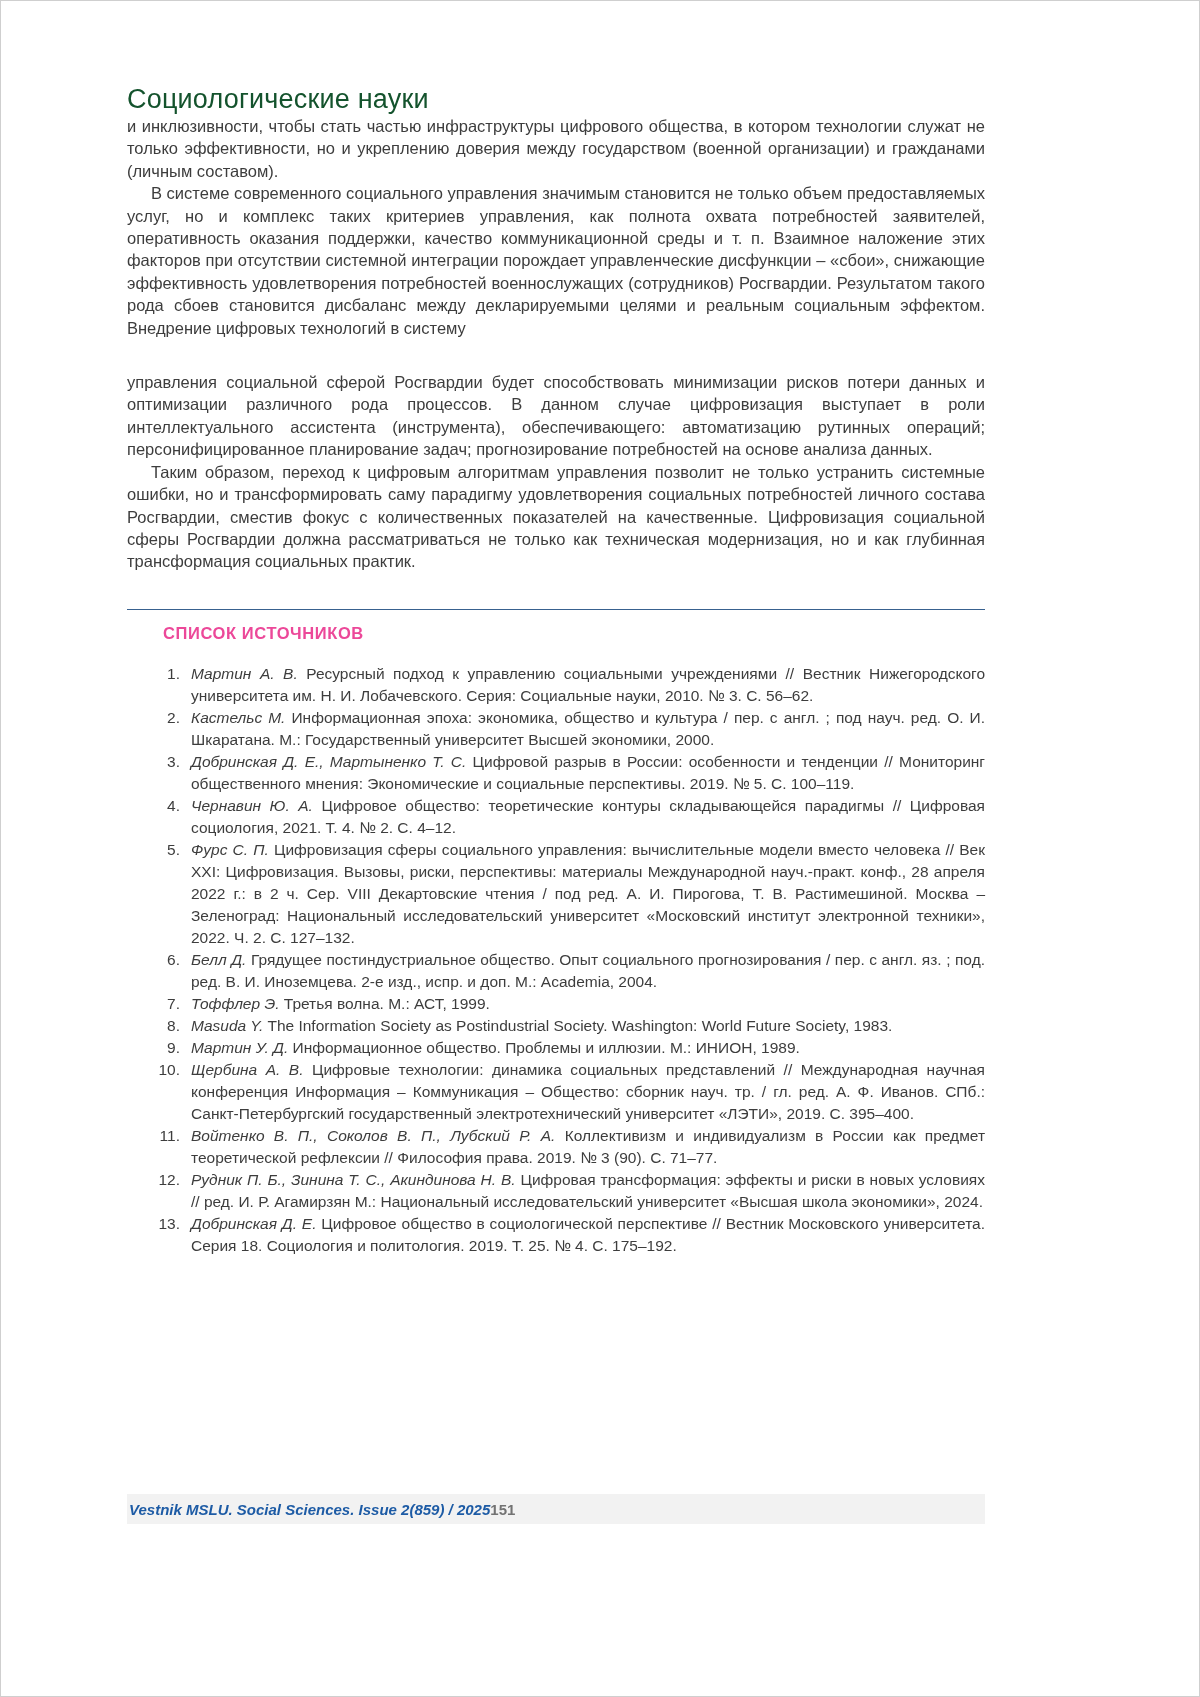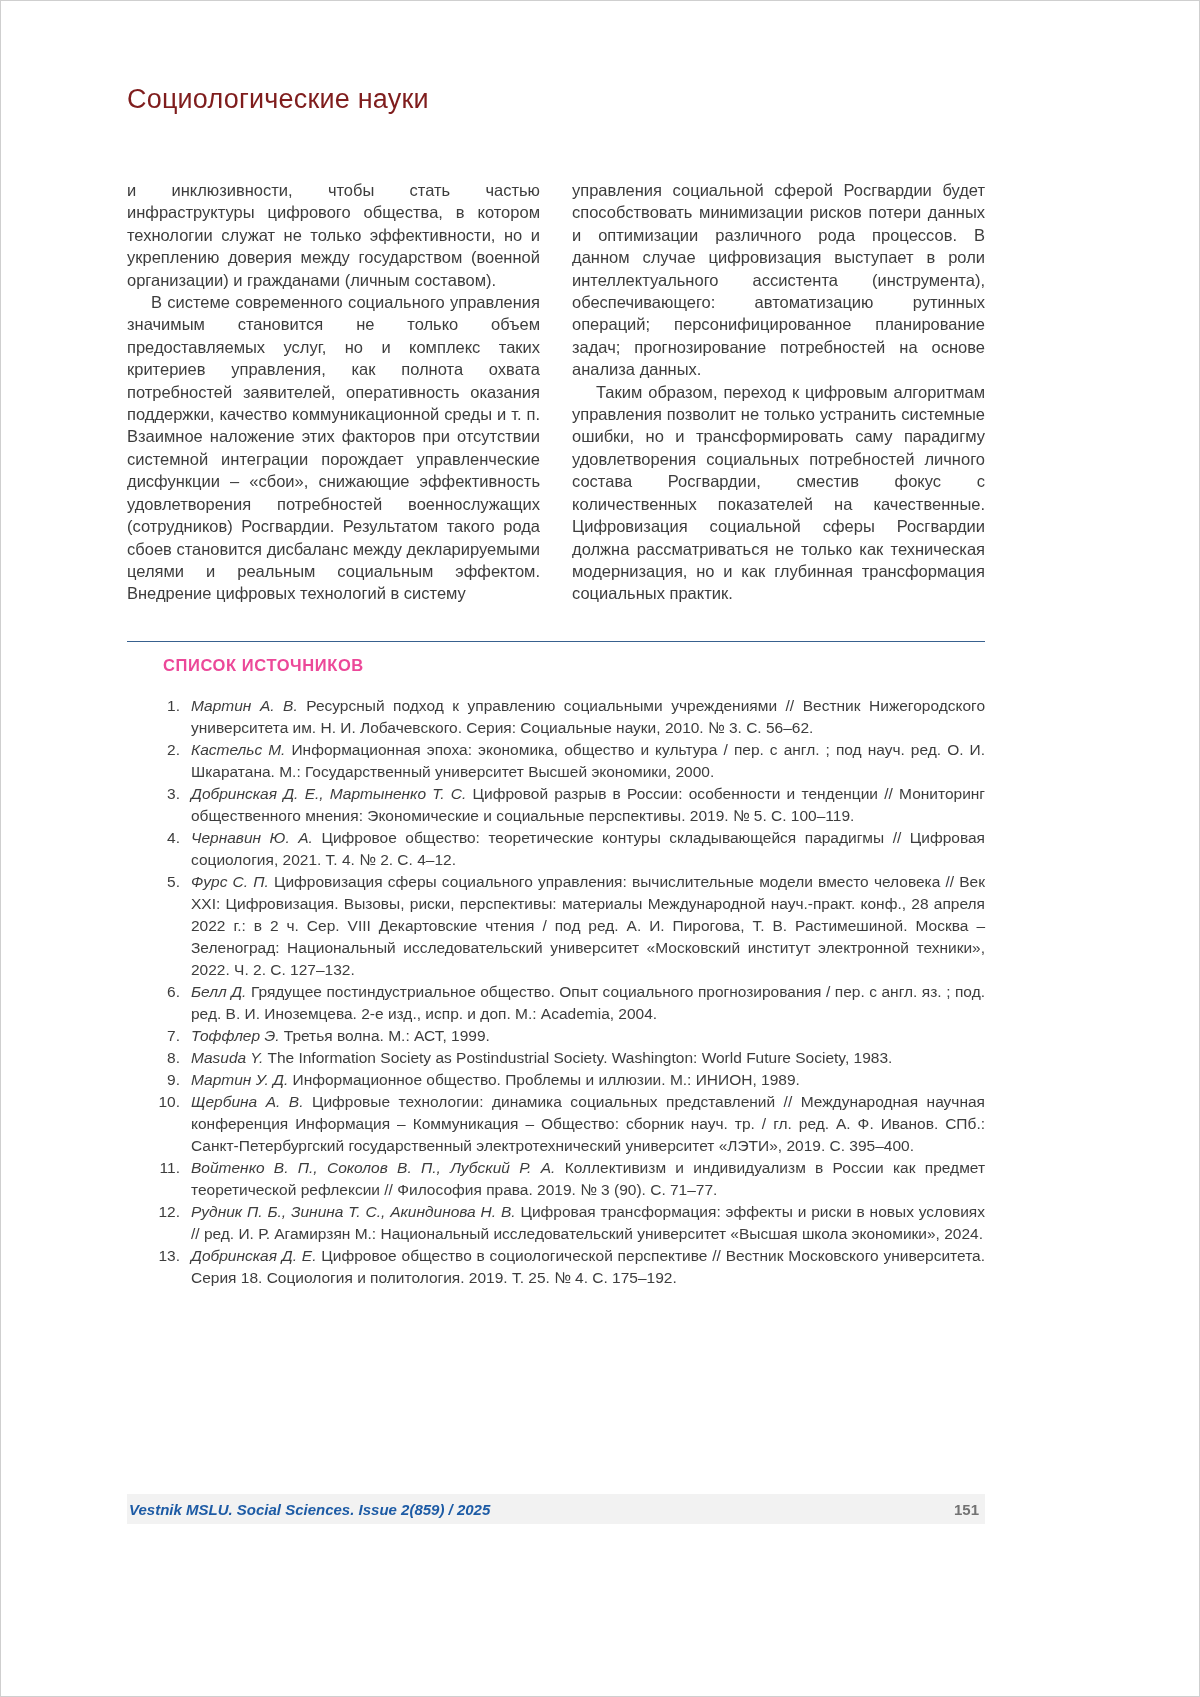--- a/index.html
+++ b/index.html
@@ -21,27 +21,27 @@
   .content {
     position: absolute;
     left: 127px;
     top: 0;
     width: 858px;
   }
   h1.section-title {
     margin: 84px 0 0 0;
     font-size: 27px;
     font-weight: 400;
-    color: #7f1d1d;
+    color: #14532d;
     letter-spacing: 0.2px;
   }
   .body-columns {
-    margin-top: 64px;
     display: flex;
     gap: 32px;
+    flex-direction: column;
   }
   .col { flex: 1 1 0; }
   .col p {
     margin: 0;
     font-size: 16.5px;
     line-height: 22.4px;
     text-align: justify;
     hyphens: auto;
     color: #3d3d3d;
   }
@@ -87,21 +87,20 @@
 
   .footer {
     position: absolute;
     left: 127px;
     top: 1494px;
     width: 858px;
     height: 30px;
     background: #f2f2f2;
     display: flex;
     align-items: center;
-    justify-content: space-between;
     padding: 0 6px 0 2px;
     box-sizing: border-box;
   }
   .footer .journal-line {
     font-size: 15px;
     font-weight: 700;
     font-style: italic;
     color: #1d5ba5;
   }
   .footer .page-number {

